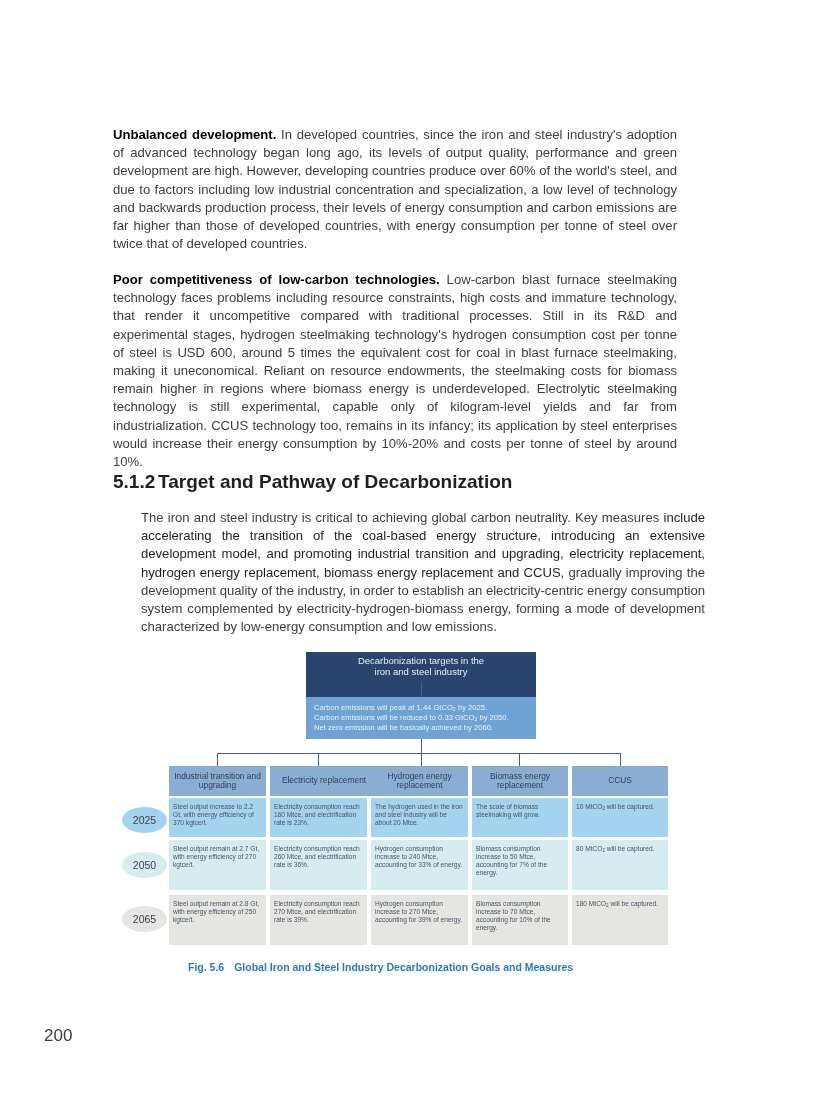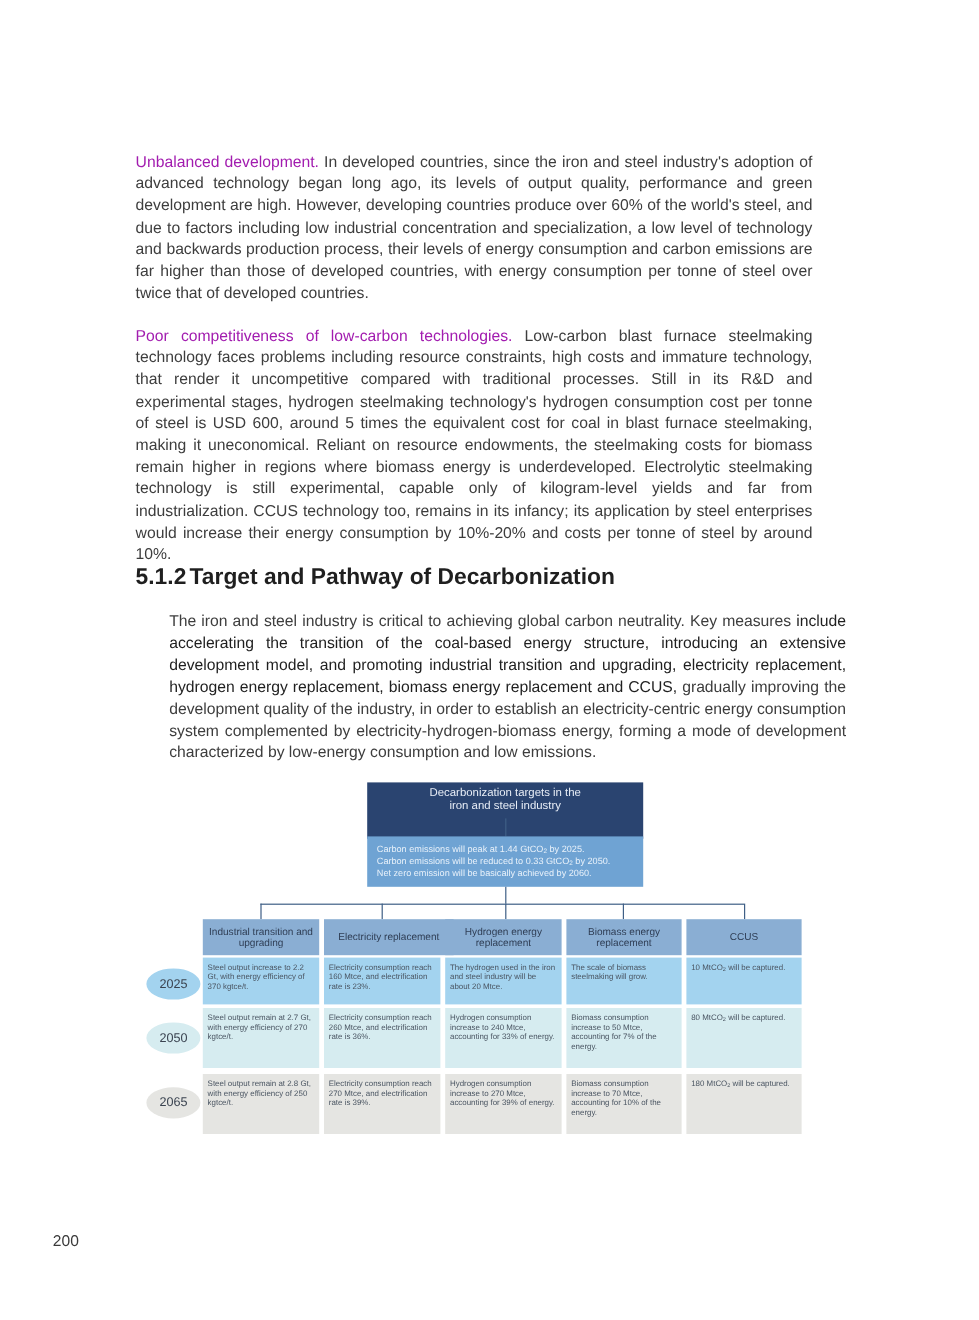--- a/index.html
+++ b/index.html
@@ -1,20 +1,20 @@
 <!DOCTYPE html>
 <html><head>
   <meta charset="utf-8">
   <style>
     html, body { margin: 0; padding: 0; background: #ffffff; }
     body { width: 816px; height: 1100px; position: relative; overflow: hidden;
            font-family: "Liberation Sans", sans-serif; color: #3a3a3a; }
     .para { position: absolute; left: 113px; width: 564px; font-size: 13.1px; line-height: 18.2px;
             text-align: justify; color: #3d3d3d; margin: 0; }
-    .para b { color: #a21caf; font-weight: normal; }
+    .para b { color: #000000; font-weight: bold; }
     .para .em { color: #1f1f1f; }
     #p1 { top: 126px; }
     #p2 { top: 271px; }
     #p3 { top: 509px; margin-left: 28px; }
     .heading { position: absolute; left: 113px; top: 471px; font-size: 19px; font-weight: bold; color: #1f1f1f; }
     .heading .num { display: inline-block; width: 45px; }
 
     
     .diagram { position: absolute; left: 0; top: 0; width: 816px; height: 1100px; pointer-events: none; }
     .diagram * { pointer-events: auto; }
@@ -29,21 +29,21 @@
     .r2025 { top: 798px; height: 39px; background: #a3d3ef; }
     .r2050 { top: 840px; height: 50px; background: #d6ecf0; }
     .r2060 { top: 895px; height: 50px; background: #e5e5e2; }
     .year { position: absolute; left: 122px; width: 45px; height: 26px; border-radius: 50%; font-size: 10.5px;
             color: #3a4350; display: flex; align-items: center; justify-content: center; }
     .y2025 { top: 807px; background: #a3d3ef; }
     .y2050 { top: 852px; background: #d6ecf0; }
     .y2060 { top: 906px; background: #e5e5e2; }
     .caption { position: absolute; left: 188px; top: 961px; font-size: 10.5px; font-weight: bold; color: #2b78c2; }
     .caption .fig { display: inline-block; margin-right: 10px; }
-    .page-num { position: absolute; left: 44px; top: 1026px; font-size: 13px; color: #3a3a3a; }
+    .page-num { position: absolute; left: 44px; top: 1026px; font-size: 17px; color: #3a3a3a; }
     sub { font-size: 70%; vertical-align: -1px; line-height: 0; }
   </style>
 </head>
 <body>
 
 <p class="para" id="p1"><b>Unbalanced development.</b><span> In developed countries, since the iron and steel industry's adoption of advanced technology began long ago, its levels of output quality, performance and green development are high. However, developing countries produce over 60% of the world's steel, and due to factors including low industrial concentration and specialization, a low level of technology and backwards production process, their levels of energy consumption and carbon emissions are far higher than those of developed countries, with energy consumption per tonne of steel over twice that of developed countries.</span></p>
 
 <p class="para" id="p2"><b>Poor competitiveness of low-carbon technologies.</b><span> Low-carbon blast furnace steelmaking technology faces problems including resource constraints, high costs and immature technology, that render it uncompetitive compared with traditional processes. Still in its R&amp;D and experimental stages, hydrogen steelmaking technology's hydrogen consumption cost per tonne of steel is USD 600, around 5 times the equivalent cost for coal in blast furnace steelmaking, making it uneconomical. Reliant on resource endowments, the steelmaking costs for biomass remain higher in regions where biomass energy is underdeveloped. Electrolytic steelmaking technology is still experimental, capable only of kilogram-level yields and far from industrialization. CCUS technology too, remains in its infancy; its application by steel enterprises would increase their energy consumption by 10%-20% and costs per tonne of steel by around 10%.</span></p>
 
 <div class="heading"><span class="num">5.1.2</span><span>Target and Pathway of Decarbonization</span></div>
@@ -88,15 +88,16 @@
       <div class="cell r2050" style="left: 472px; width: 96px;">Biomass consumption increase to 50 Mtce, accounting for 7% of the energy.</div>
       <div class="cell r2050" style="left: 572px; width: 96px;">80 MtCO<sub>2</sub> will be captured.</div>
       <div class="year y2060">2065</div>
       <div class="cell r2060" style="left: 169px; width: 97px;">Steel output remain at 2.8 Gt, with energy efficiency of 250 kgtce/t.</div>
       <div class="cell r2060" style="left: 270px; width: 97px;">Electricity consumption reach 270 Mtce, and electrification rate is 39%.</div>
       <div class="cell r2060" style="left: 371px; width: 97px;">Hydrogen consumption increase to 270 Mtce, accounting for 39% of energy.</div>
       <div class="cell r2060" style="left: 472px; width: 96px;">Biomass consumption increase to 70 Mtce, accounting for 10% of the energy.</div>
       <div class="cell r2060" style="left: 572px; width: 96px;">180 MtCO<sub>2</sub> will be captured.</div>
     </div>
 
+  <div class="caption"><span class="fig">Fig. 5.6</span><span>Global Iron and Steel Industry Decarbonization Goals and Measures</span></div>
 </div>
 
 <div class="page-num">200</div>
 
 </body></html>

